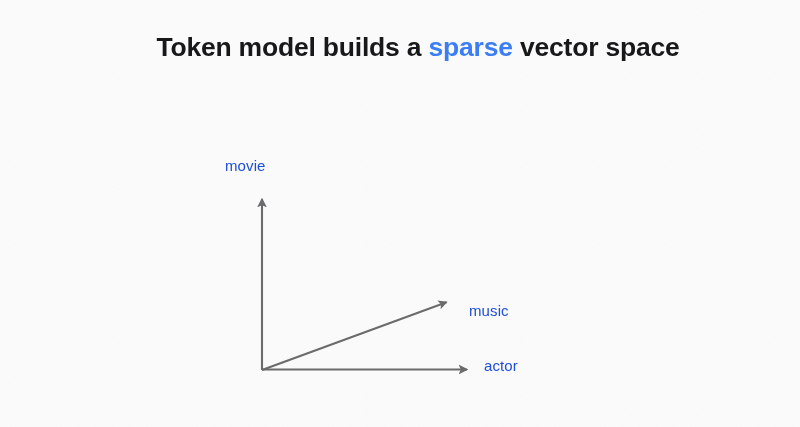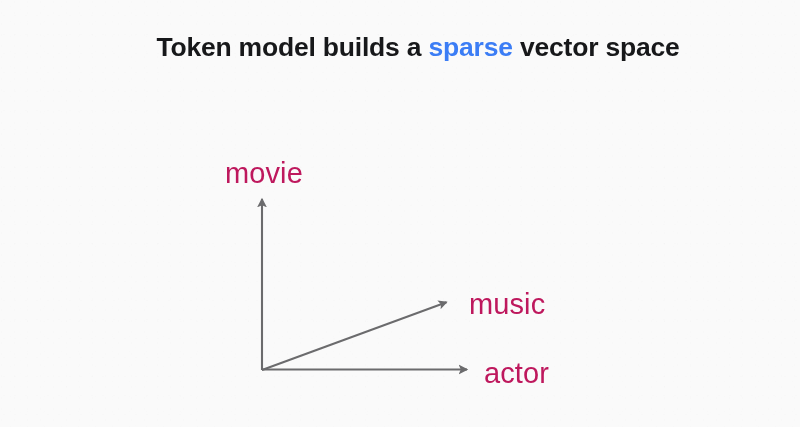--- a/index.html
+++ b/index.html
@@ -62,33 +62,33 @@
   }
   #axes-svg {
     position: absolute;
     left: 0;
     top: 0;
   }
 
   .axis-label {
     position: absolute;
     font-family: "Liberation Sans", sans-serif;
-    font-size: 29px;
+    font-size: 15px;
     font-weight: 400;
-    color: #be185d;
+    color: #1d4ed8;
     white-space: nowrap;
     letter-spacing: 0.1px;
   }
   #label-movie {
     left: 225px;
     top: 157px;
   }
   #label-music {
     left: 469px;
-    top: 288px;
+    top: 302px;
   }
   #label-actor {
     left: 484px;
     top: 357px;
     text-align: center;
   }
 </style>
 </head>
 <body>
 

